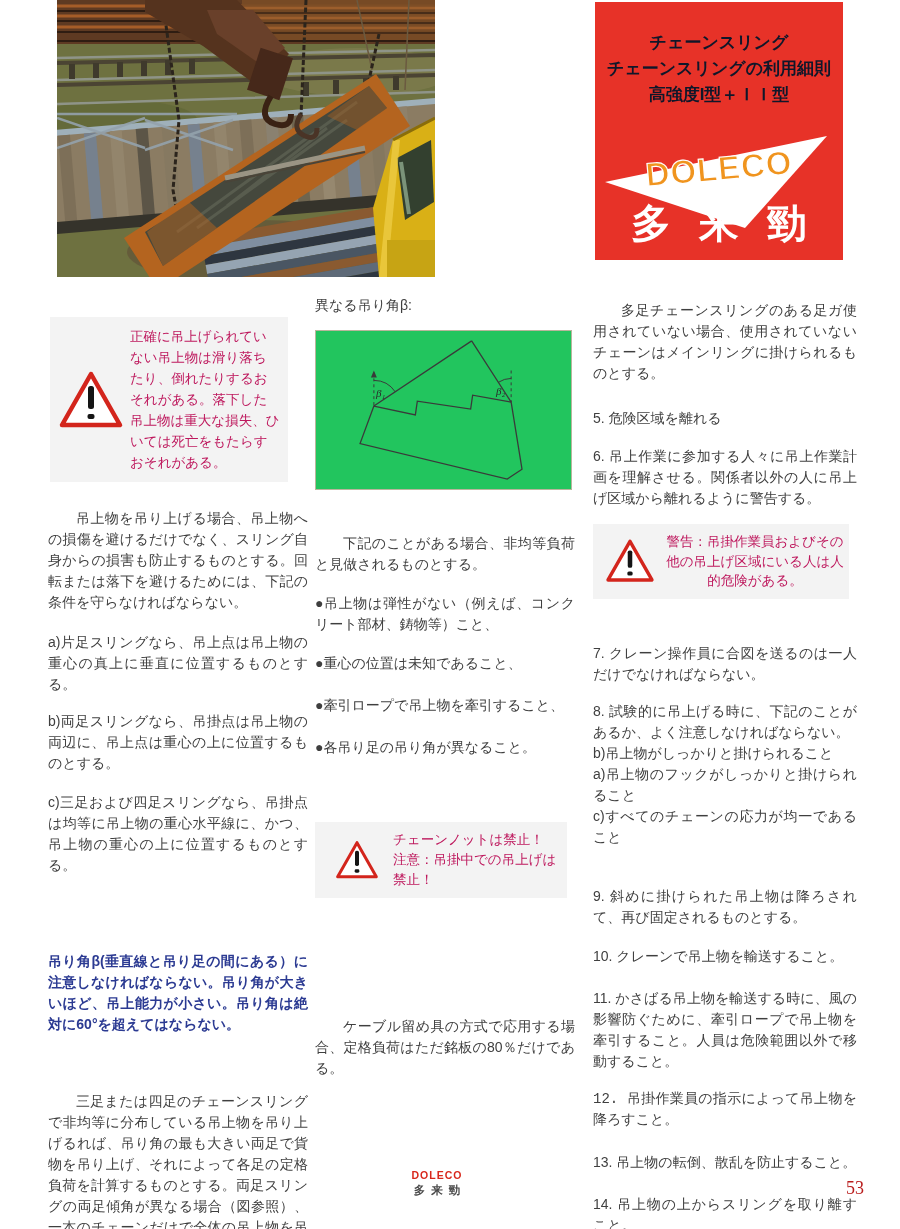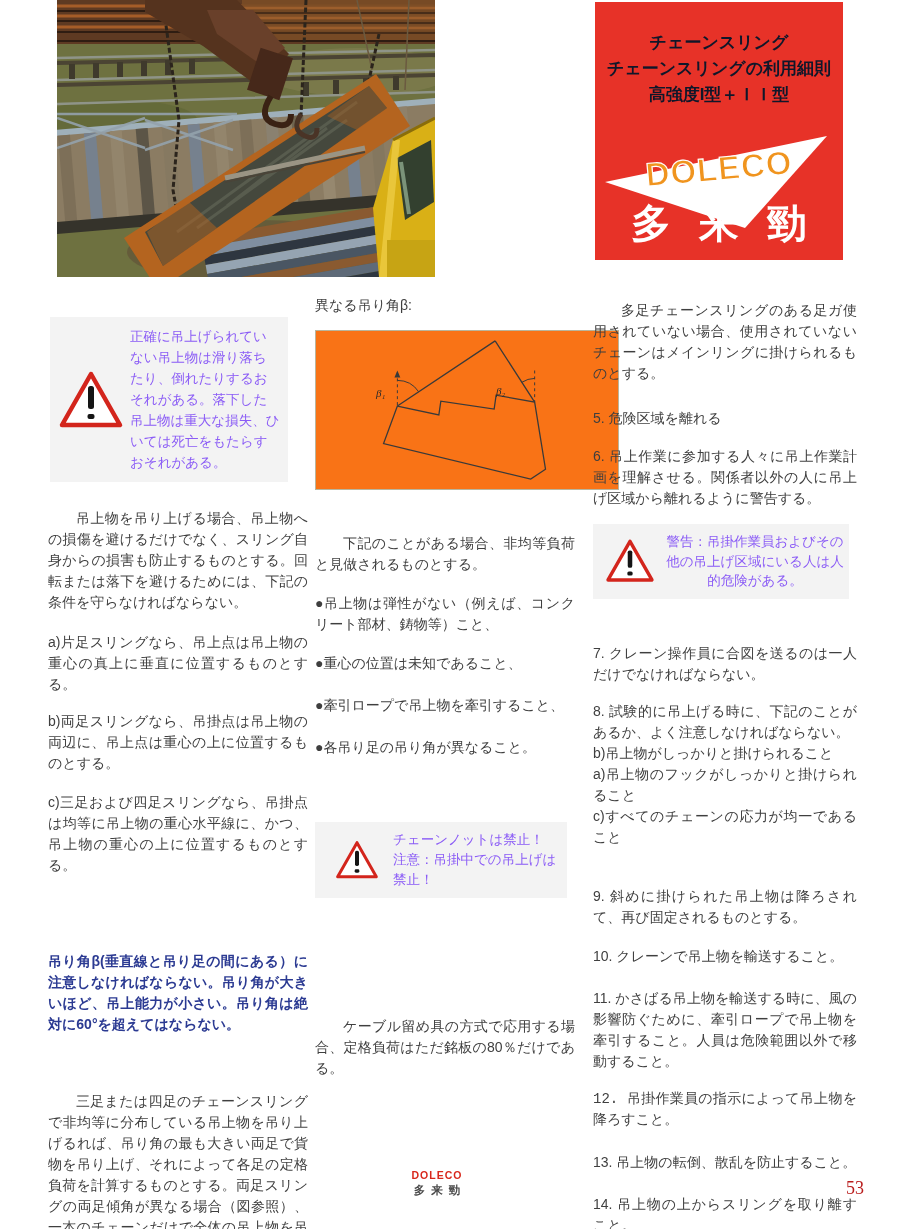--- a/index.html
+++ b/index.html
@@ -23,32 +23,32 @@
   .col{position:absolute;top:295px;width:260px;font-size:14px;line-height:21px;}
   .col1{left:48px;}
   .col2{left:315px;}
   .col3{left:593px;top:300px;width:264px;}
   .col p{margin:0;text-align:justify;}
   .ind{text-indent:2em;}
   .h{font-size:14px;}
   
   .warnbox{background:#f3f3f3;display:flex;align-items:center;box-sizing:border-box;}
   .wicon{flex:none;}
-  .wtext{font-size:13.5px;color:#8b5cf6;}
+  .wtext{font-size:13.5px;color:#be185d;}
   .wb1{margin-top:22px;margin-left:2px;width:238px;min-height:124px;padding:9px 8px 9px 4px;}
   .wb1 .wicon{width:66px;height:60px;margin:0 6px 0 4px;}
   .wb1 .wtext{line-height:21px;}
   .wb2{margin-top:64px;width:252px;min-height:72px;padding:8px 6px;}
   .wb2 .wicon{width:44px;height:40px;margin-left:14px;margin-right:14px;}
   .wb2 .wtext{line-height:20px;}
   .wb3{margin-top:15px;width:256px;min-height:70px;padding:8px 4px;}
   .wb3 .wicon{width:50px;height:46px;margin-left:8px;margin-right:10px;}
   .wb3 .wtext{line-height:19.5px;text-align:center;}
   
-  .diagram{position:relative;margin-top:14px;width:304px;height:160px;background:#f97316;
+  .diagram{position:relative;margin-top:14px;width:257px;height:160px;background:#22c55e;
            border:1px solid #b9b59c;box-sizing:border-box;}
   .diagram svg{display:block;width:100%;height:100%;}
   .beta{position:absolute;font-size:11px;font-style:italic;color:#2a2a2a;
         font-family:"Liberation Serif","DejaVu Serif",serif;}
   .beta1{left:60px;top:52px;}
   .beta2{left:180px;top:50px;}
   
   .c1-p1{margin-top:26px !important;}
   .c1-a{margin-top:19px !important;}
   .c1-b{margin-top:16px !important;}

